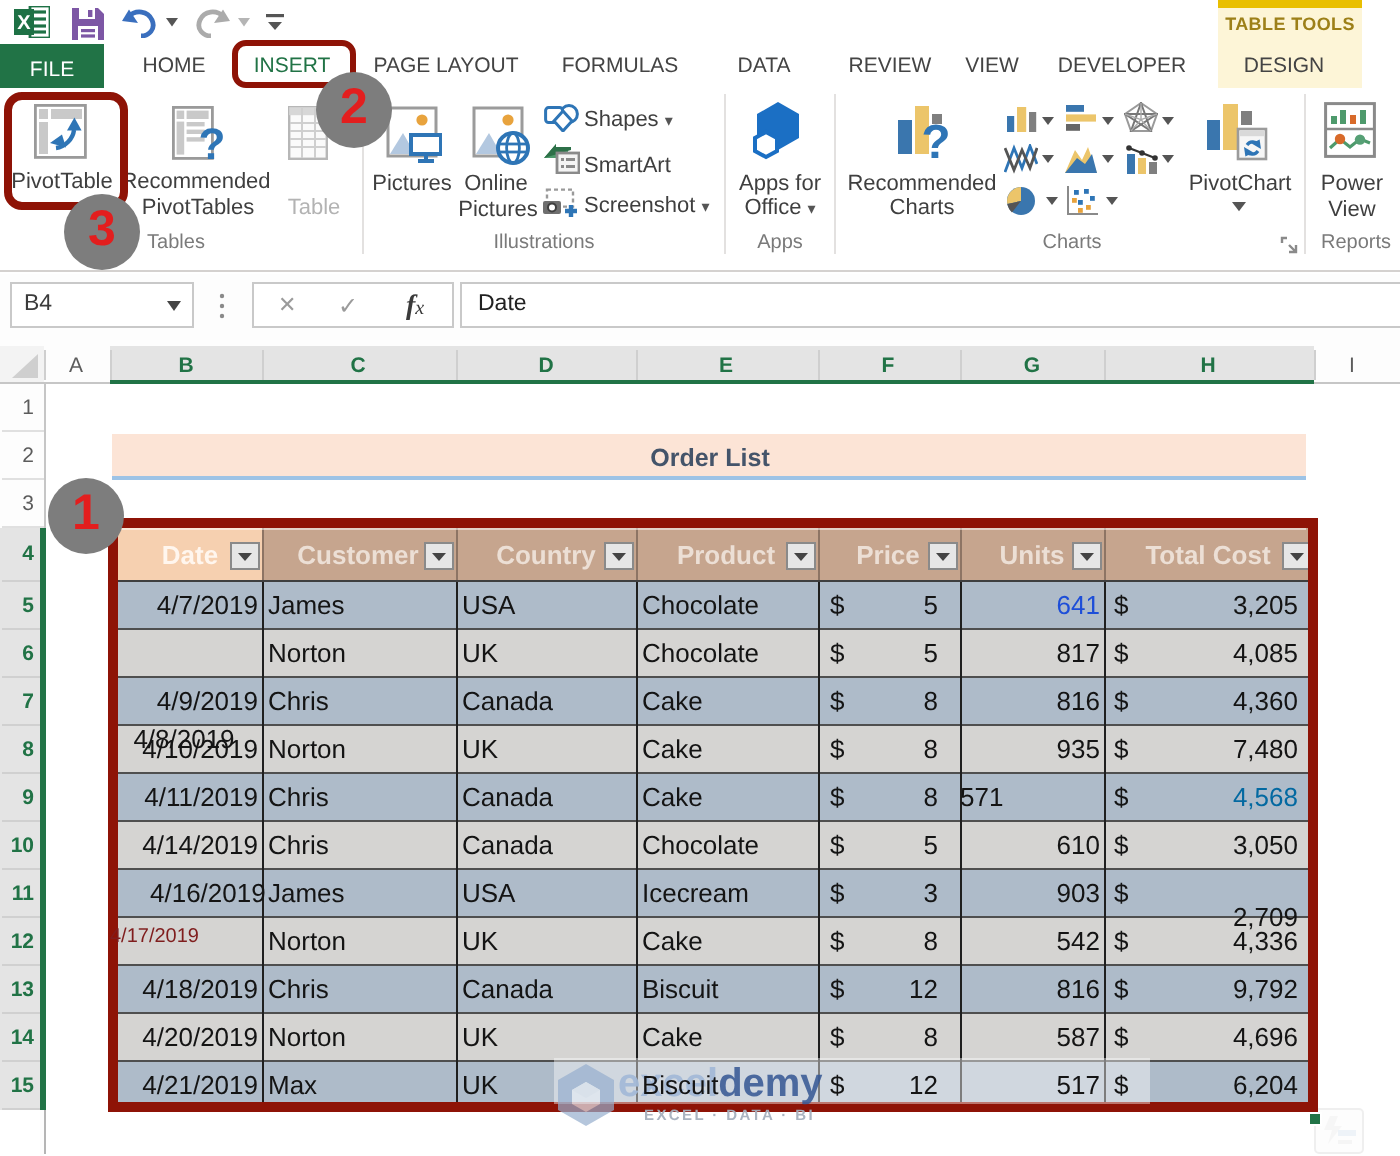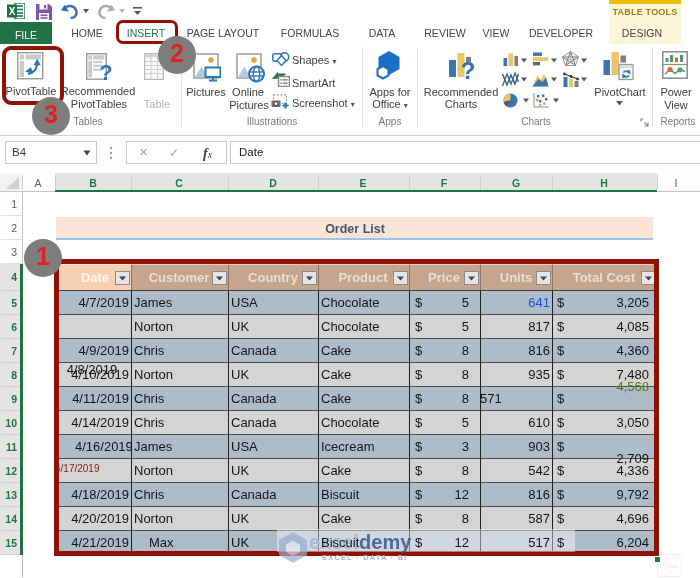--- a/index.html
+++ b/index.html
@@ -475,21 +475,21 @@
 <div class="ab" style="left:480px;top:387px;width:1px;height:24px;background:#1f1f1f;"></div>
 <div class="ab" style="left:552px;top:387px;width:1px;height:24px;background:#1f1f1f;"></div>
 <div class="txt" style="left:55px;top:391px;width:74px;text-align:right;font-size:13px;color:#141414;z-index:37;">4/11/2019</div>
 <div class="txt" style="left:134px;top:391px;font-size:13px;color:#141414;z-index:37;">Chris</div>
 <div class="txt" style="left:231px;top:391px;font-size:13px;color:#141414;z-index:37;">Canada</div>
 <div class="txt" style="left:321px;top:391px;font-size:13px;color:#141414;z-index:37;">Cake</div>
 <div class="txt" style="left:415px;top:391px;font-size:13px;color:#141414;z-index:37;">$</div>
 <div class="txt" style="left:409px;top:391px;width:60px;text-align:right;font-size:13px;color:#141414;z-index:37;">8</div>
 <div class="txt" style="left:480px;top:391px;width:70px;text-align:left;font-size:13px;color:#141414;z-index:37;">571</div>
 <div class="txt" style="left:557px;top:391px;font-size:13px;color:#141414;z-index:37;">$</div>
-<div class="txt" style="left:552px;top:379px;width:97px;text-align:right;font-size:13px;color:#4d7c0f;z-index:37;">4,568</div>
+<div class="txt" style="left:552px;top:391px;width:97px;text-align:right;font-size:13px;color:#0369a1;z-index:37;">4,568</div>
 <div class="ab" style="left:55px;top:411px;width:602px;height:24px;background:#d5d4d2;border-bottom:1px solid #4f4f4f;"></div>
 <div class="ab" style="left:131px;top:411px;width:1px;height:24px;background:#1f1f1f;"></div>
 <div class="ab" style="left:228px;top:411px;width:1px;height:24px;background:#1f1f1f;"></div>
 <div class="ab" style="left:318px;top:411px;width:1px;height:24px;background:#1f1f1f;"></div>
 <div class="ab" style="left:409px;top:411px;width:1px;height:24px;background:#1f1f1f;"></div>
 <div class="ab" style="left:480px;top:411px;width:1px;height:24px;background:#1f1f1f;"></div>
 <div class="ab" style="left:552px;top:411px;width:1px;height:24px;background:#1f1f1f;"></div>
 <div class="txt" style="left:55px;top:415px;width:74px;text-align:right;font-size:13px;color:#141414;z-index:37;">4/14/2019</div>
 <div class="txt" style="left:134px;top:415px;font-size:13px;color:#141414;z-index:37;">Chris</div>
 <div class="txt" style="left:231px;top:415px;font-size:13px;color:#141414;z-index:37;">Canada</div>
@@ -564,21 +564,21 @@
 <div class="txt" style="left:557px;top:511px;font-size:13px;color:#141414;z-index:37;">$</div>
 <div class="txt" style="left:552px;top:511px;width:97px;text-align:right;font-size:13px;color:#141414;z-index:37;">4,696</div>
 <div class="ab" style="left:55px;top:531px;width:602px;height:24px;background:#aebbc9;border-bottom:1px solid #4f4f4f;"></div>
 <div class="ab" style="left:131px;top:531px;width:1px;height:24px;background:#1f1f1f;"></div>
 <div class="ab" style="left:228px;top:531px;width:1px;height:24px;background:#1f1f1f;"></div>
 <div class="ab" style="left:318px;top:531px;width:1px;height:24px;background:#1f1f1f;"></div>
 <div class="ab" style="left:409px;top:531px;width:1px;height:24px;background:#1f1f1f;"></div>
 <div class="ab" style="left:480px;top:531px;width:1px;height:24px;background:#1f1f1f;"></div>
 <div class="ab" style="left:552px;top:531px;width:1px;height:24px;background:#1f1f1f;"></div>
 <div class="txt" style="left:55px;top:535px;width:74px;text-align:right;font-size:13px;color:#141414;z-index:37;">4/21/2019</div>
-<div class="txt" style="left:149px;top:535px;font-size:13px;color:#141414;z-index:37;">Max</div>
+<div class="txt" style="left:134px;top:535px;font-size:13px;color:#141414;z-index:37;">Max</div>
 <div class="txt" style="left:231px;top:535px;font-size:13px;color:#141414;z-index:37;">UK</div>
 <div class="txt" style="left:321px;top:535px;font-size:13px;color:#141414;z-index:37;">Biscuit</div>
 <div class="txt" style="left:415px;top:535px;font-size:13px;color:#141414;z-index:37;">$</div>
 <div class="txt" style="left:409px;top:535px;width:60px;text-align:right;font-size:13px;color:#141414;z-index:37;">12</div>
 <div class="txt" style="left:480px;top:535px;width:70px;text-align:right;font-size:13px;color:#141414;z-index:37;">517</div>
 <div class="txt" style="left:557px;top:535px;font-size:13px;color:#141414;z-index:37;">$</div>
 <div class="txt" style="left:552px;top:535px;width:97px;text-align:right;font-size:13px;color:#141414;z-index:37;">6,204</div>
 <div class="ab" style="left:54px;top:259px;width:605px;height:297px;border:5px solid #8e1306;z-index:30;"></div>
 <div class="ab" style="left:277px;top:529px;width:298px;height:23px;background:rgba(255,255,255,0.42);z-index:35;"></div>
 <svg class="ab" style="left:277px;top:531px;z-index:36;opacity:0.7" width="32" height="33" viewBox="0 0 32 33">

